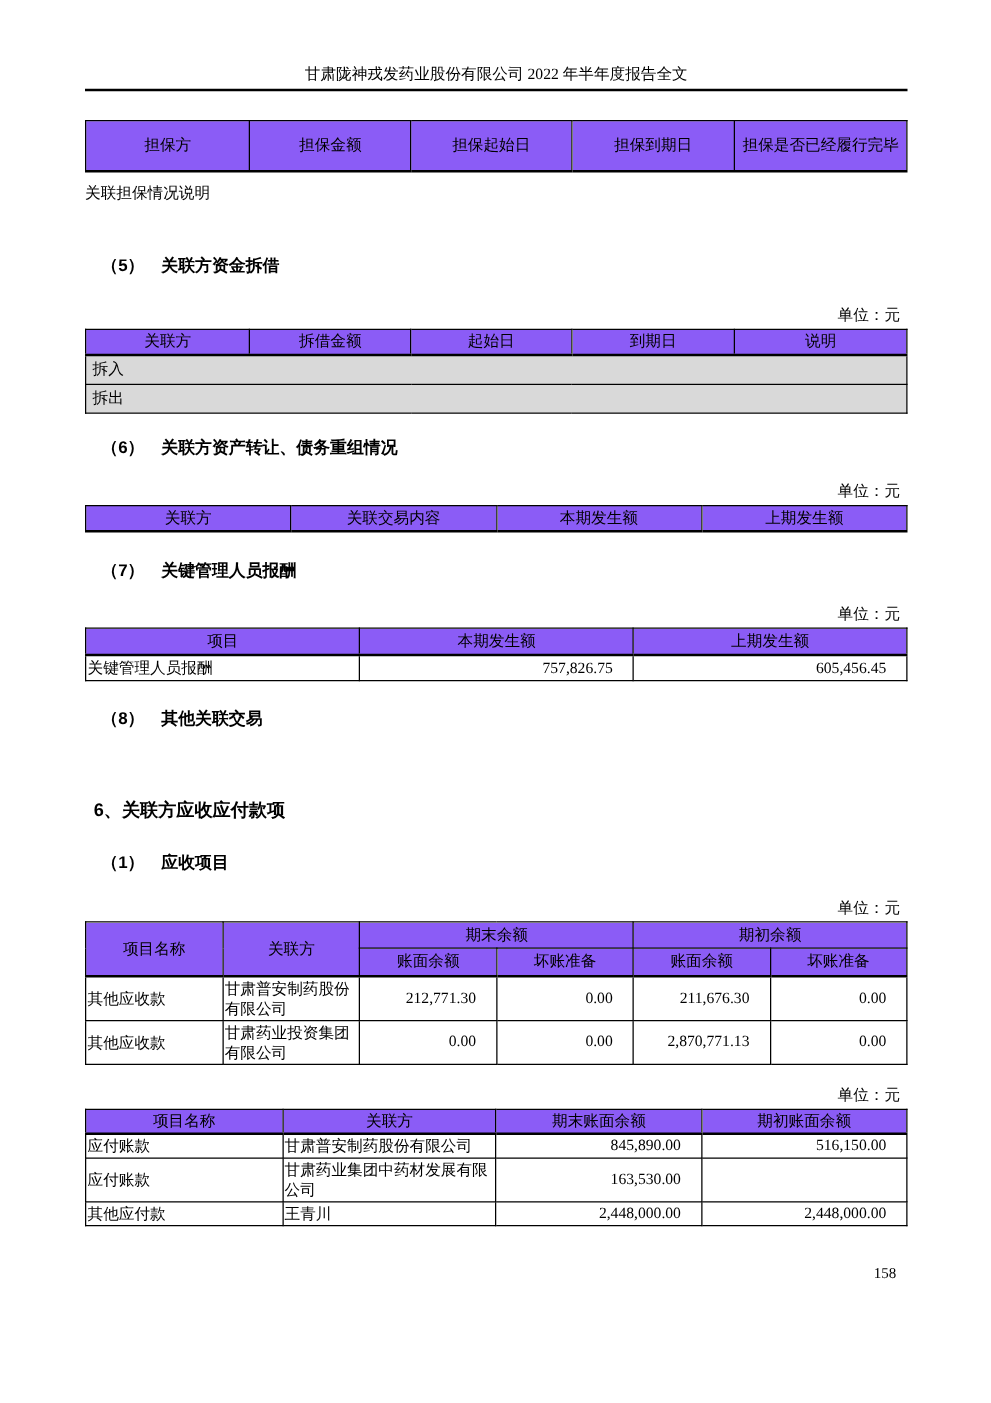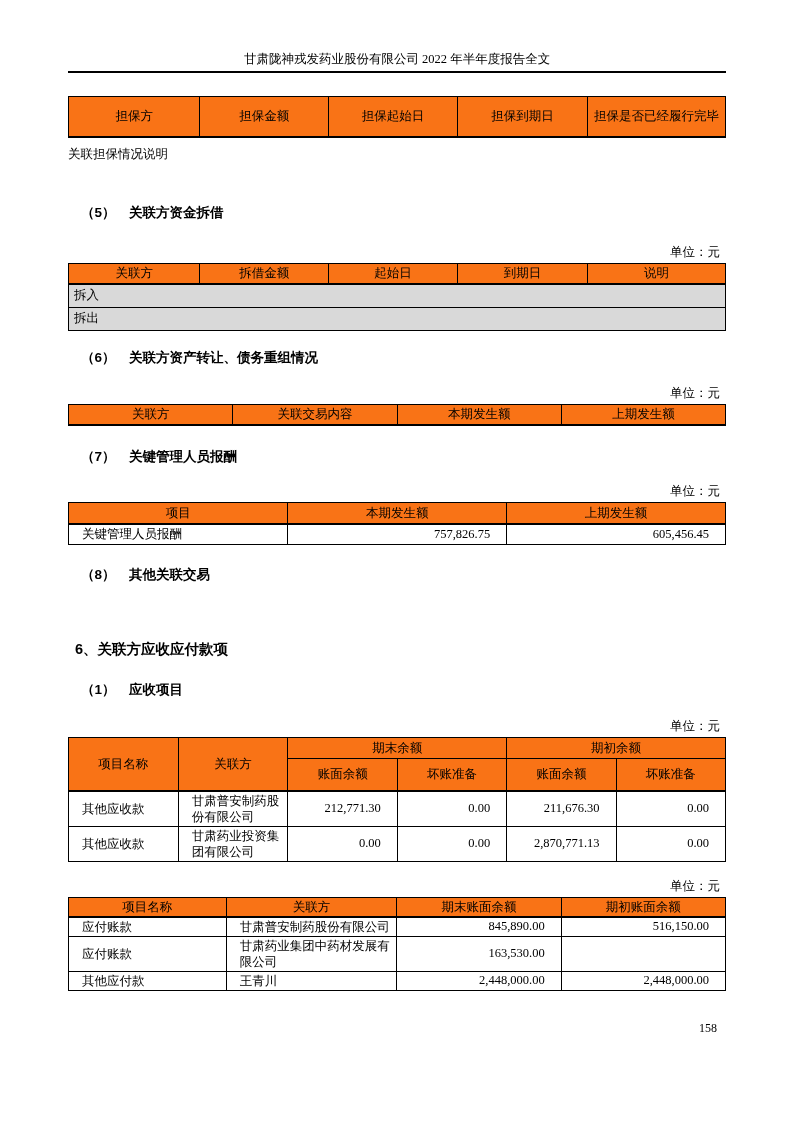--- a/index.html
+++ b/index.html
@@ -21,27 +21,27 @@
   }
 
   table {
     width: 100%;
     border-collapse: collapse;
     table-layout: fixed;
     font-size: 12.5px;
   }
   th, td { border: 1px solid #000; padding: 1px 6px; vertical-align: middle; overflow: hidden; }
   th {
-    background: #f97316;
+    background: #8b5cf6;
     font-weight: normal;
     text-align: center;
     line-height: 16px;
   }
   .hdr-bottom { border-bottom: 2px solid #000; }
-  td.txt { text-align: left; padding-left: 13px; line-height: 16px; }
+  td.txt { text-align: left; padding-left: 1px; line-height: 16px; }
   td.num { text-align: right; padding-right: 16px; }
   td.gray-span { background: #d9d9d9; text-align: left; padding-left: 5px; }
 
   .t-guarantee { margin-top: 23px; }
   .t-guarantee tr { height: 40px; }
 
   .note { margin-top: 9px; font-size: 12.5px; line-height: 15px; }
 
   .sub-heading {
     font-family: "Liberation Sans", "DejaVu Sans", sans-serif;
@@ -74,21 +74,21 @@
   .h-s7 { margin-top: 23px; }
   .unit-3 { margin-top: 19px; }
   .t-comp tr { height: 21px; }
 
   .h-s8 { margin-top: 22px; }
   .h-main6 { margin-top: 58px; }
   .h-s1 { margin-top: 24px; }
   .unit-4 { margin-top: 21px; }
 
   .t-recv .r-head1 { height: 21px; }
-  .t-recv .r-head2 { height: 32px; }
+  .t-recv .r-head2 { height: 22px; }
   .t-recv .r-data { height: 35px; }
 
   .h-s2 { margin-top: 24px; }
   .unit-5 { margin-top: 17px; }
   .t-pay .r-head { height: 19px; }
   .t-pay .r1 { height: 18px; }
   .t-pay .r2 { height: 34px; }
   .t-pay .r3 { height: 19px; }
 
   .page-number { margin-top: 30px; text-align: right; padding-right: 9px; font-size: 12px; line-height: 14px; }

